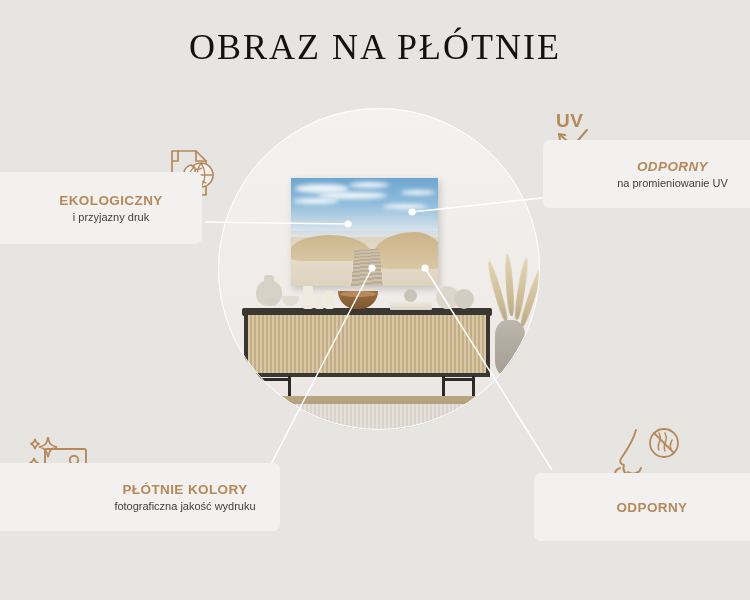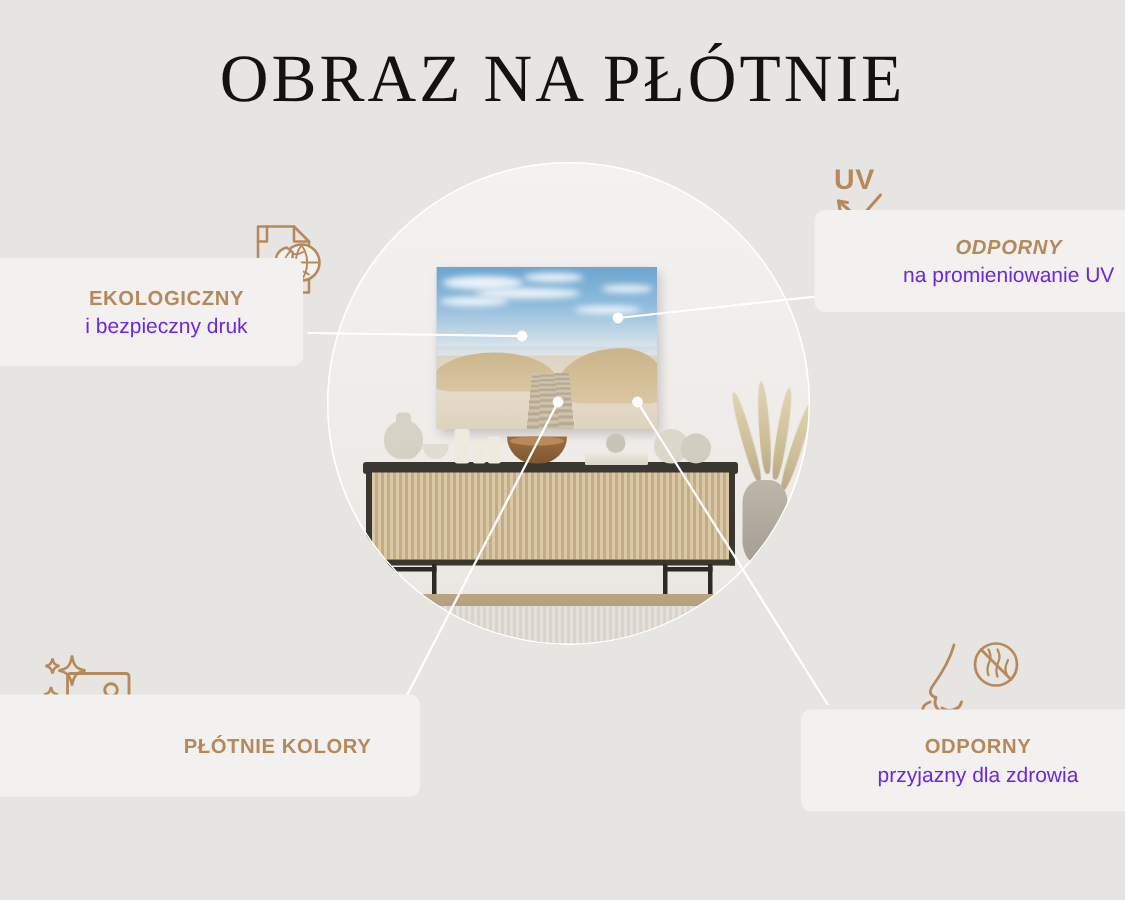--- a/index.html
+++ b/index.html
@@ -9,21 +9,21 @@
     font-family:"Liberation Sans", sans-serif;
     position:relative;
   }
   #stage { position:absolute; inset:0; width:750px; height:600px; }
 
   
   .title {
     position:absolute; top:26px; left:0; width:750px;
     text-align:center;
     font-family:"Liberation Serif", serif;
-    font-size:45px;
+    font-size:36px;
     letter-spacing:2.0px;
     color:#14120f;
     white-space:nowrap;
   }
 
   
   .circle-wrap {
     position:absolute; left:218px; top:108px;
     width:322px; height:322px;
     border-radius:50%;
@@ -142,21 +142,21 @@
 
   
   .card {
     position:absolute;
     background:#f3f1ef;
     display:flex; flex-direction:column; justify-content:center;
   }
   .card-title {
     color:#b5895b; font-weight:bold; font-size:13.5px; letter-spacing:.4px;
   }
-  .card-sub { color:#6d28d9; font-size:14px; }
+  .card-sub { color:#404040; font-size:11px; }
 
   #card-eco {
     left:-6px; top:172px; width:208px; height:72px;
     border-radius:0 7px 7px 0; align-items:center;
   }
   #card-eco .card-title{ margin-left:26px; }
   #card-eco .card-sub{ margin-left:26px; margin-top:3px; }
 
   #card-uv {
     left:543px; top:140px; width:215px; height:68px;
@@ -319,30 +319,30 @@
     </g>
     <g fill="none" stroke="#b5895b" stroke-width="1.5" stroke-linecap="round">
       <path d="M53 26 c-2 -4 0 -7 1 -10 c1 -3 0 -5 -1 -7"></path>
       <path d="M59 27 c-2 -5 0 -8 1 -11 c1 -3 0 -5 -1 -7"></path>
       <path d="M65 25 c-2 -4 0 -6 1 -9"></path>
     </g>
   </svg>
 
   <div class="card" id="card-eco">
     <div class="card-title">EKOLOGICZNY</div>
-    <div class="card-sub">i bezpieczny druk</div>
+    <div class="card-sub">i przyjazny druk</div>
   </div>
 
   <div class="card" id="card-uv">
     <div class="card-title">ODPORNY</div>
     <div class="card-sub">na promieniowanie UV</div>
   </div>
 
   <div class="card" id="card-kolory">
     <div class="card-title">PŁÓTNIE KOLORY</div>
+    <div class="card-sub">fotograficzna jakość wydruku</div>
   </div>
 
   <div class="card" id="card-bezwonny">
     <div class="card-title">ODPORNY</div>
-    <div class="card-sub">przyjazny dla zdrowia</div>
   </div>
 
 </div>
 
 </body></html>

